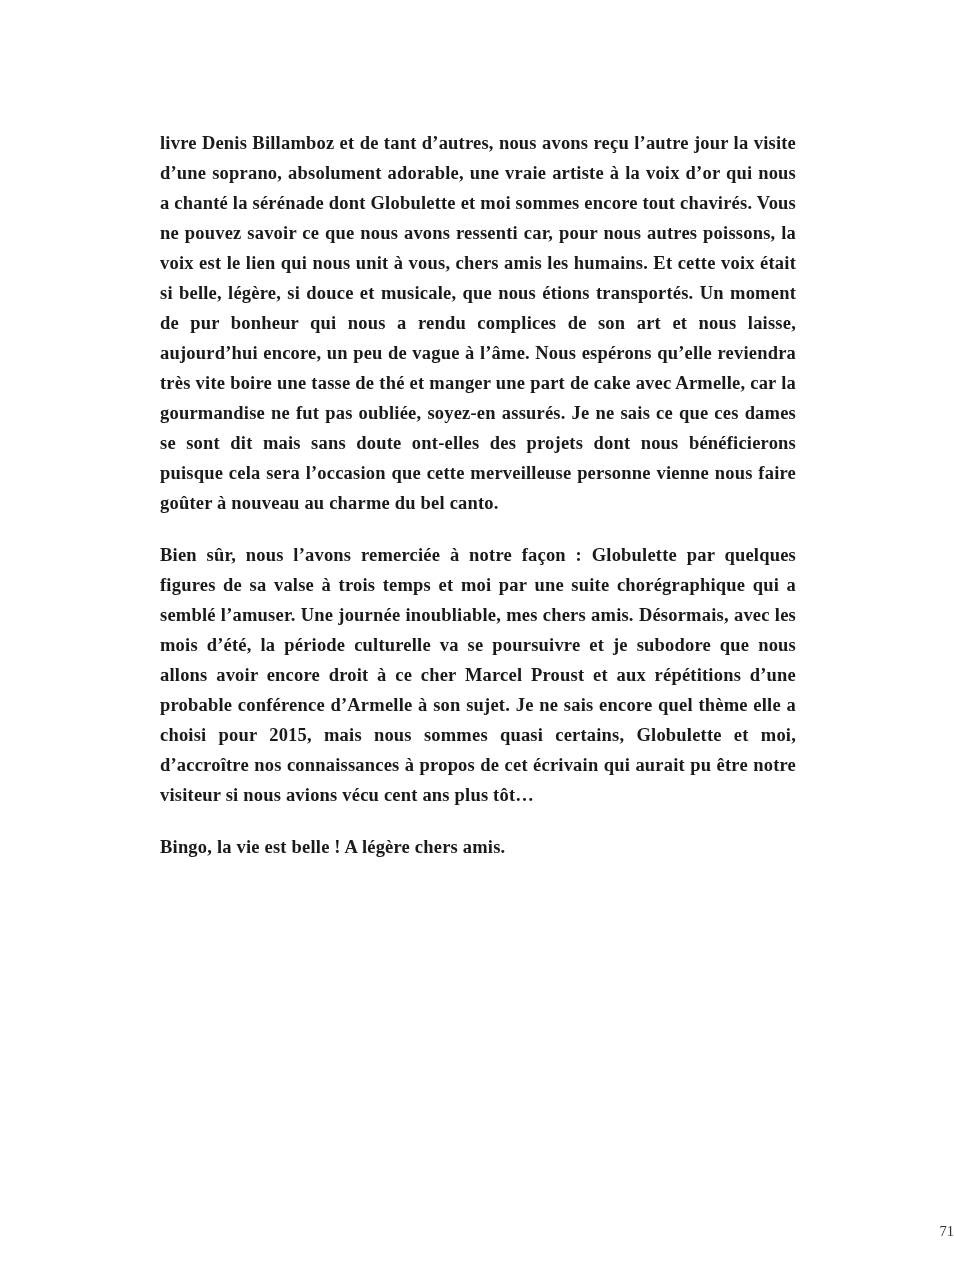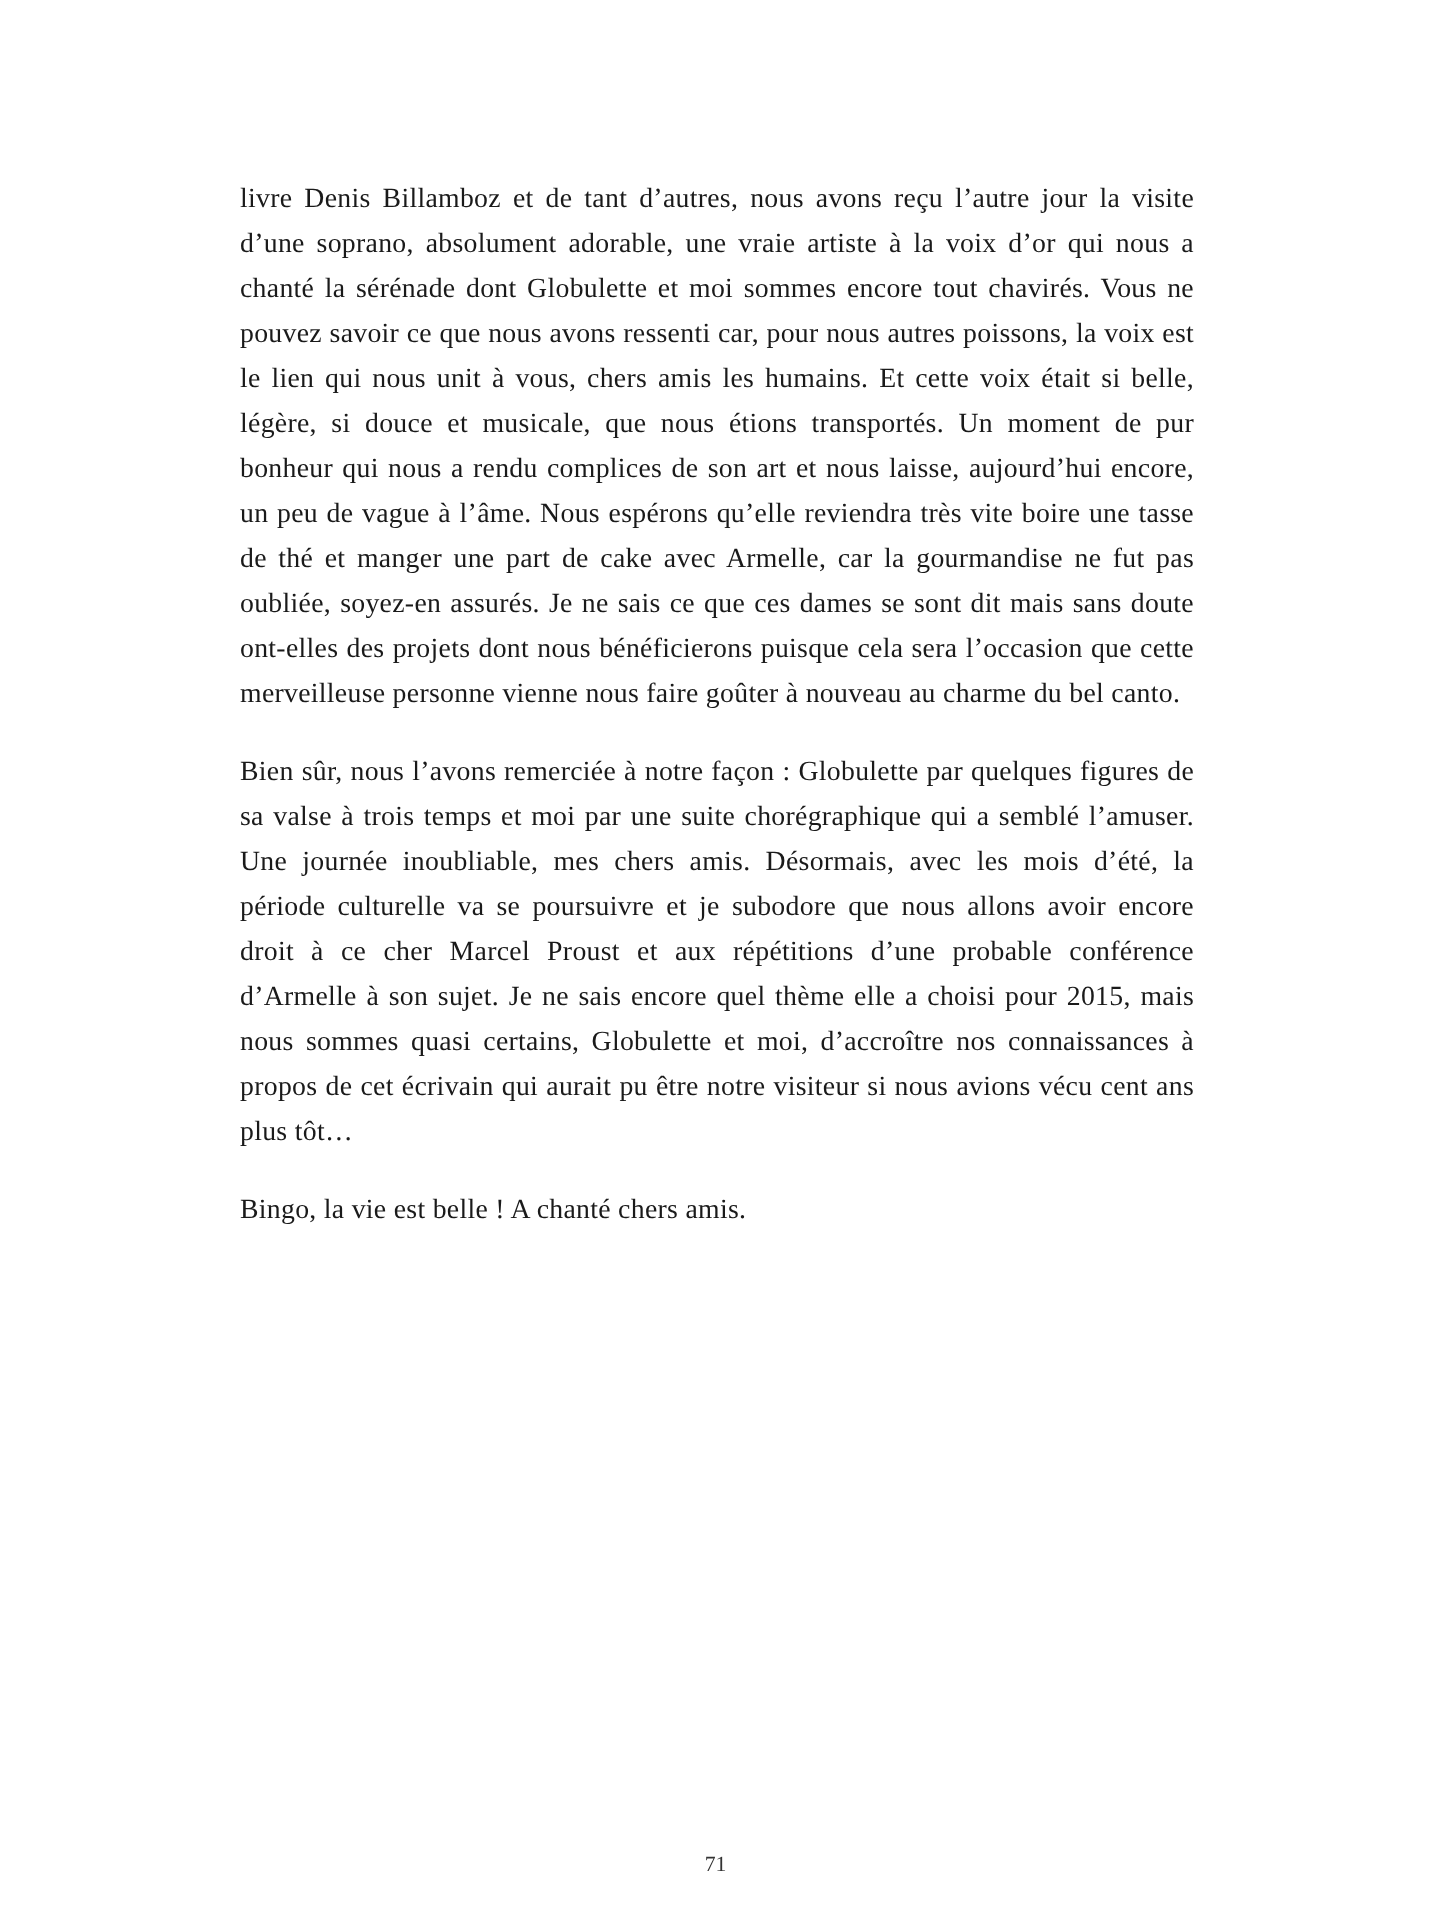--- a/index.html
+++ b/index.html
@@ -17,50 +17,50 @@
     color: #1a1a1a;
     box-sizing: border-box;
   }
   .text-block {
     position: absolute;
     top: 112px;
     left: 160px;
     width: 636px;
   }
   .text-block p {
-    margin: 6px 0 22px 0;
+    margin: 16px 0 22px 0;
     font-size: 18.5px;
-    font-weight: normal;
+    font-weight: bold;
     line-height: 30px;
     text-align: justify;
     letter-spacing: 0.2px;
   }
   .text-block p.last-para {
     margin-bottom: 0;
   }
   .signature {
     margin-top: 62px;
     font-size: 18.5px;
     font-weight: bold;
     letter-spacing: 0.5px;
     text-align: left;
   }
   .page-number {
     position: absolute;
-    bottom: 24px;
+    bottom: 36px;
     left: 0;
     width: 100%;
-    text-align: center;
+    text-align: right;
     font-size: 14.5px;
     color: #333333;
   }
 </style>
 </head>
 <body>
 
 <div class="page">
   <div class="text-block">
     <p>livre Denis Billamboz et de tant d’autres, nous avons reçu l’autre jour la visite d’une soprano, absolument adorable, une vraie artiste à la voix d’or qui nous a chanté la sérénade dont Globulette et moi sommes encore tout chavirés. Vous ne pouvez savoir ce que nous avons ressenti car, pour nous autres poissons, la voix est le lien qui nous unit à vous, chers amis les humains. Et cette voix était si  belle, légère, si douce et musicale, que nous étions transportés. Un moment de pur bonheur qui nous a rendu  complices de son art et nous laisse, aujourd’hui encore, un peu de vague à l’âme. Nous espérons qu’elle reviendra très vite  boire une tasse de thé et manger une part  de cake avec Armelle, car la gourmandise ne fut pas oubliée, soyez-en assurés. Je ne sais ce que ces dames se sont dit mais sans doute ont-elles des projets dont nous bénéficierons puisque cela sera l’occasion que cette merveilleuse personne vienne nous faire goûter à nouveau au charme du bel canto.</p>
     <p>Bien sûr, nous l’avons remerciée à notre façon : Globulette par quelques figures de sa valse à trois temps et moi par une suite chorégraphique qui a semblé l’amuser. Une journée inoubliable, mes chers amis. Désormais, avec les mois d’été, la période culturelle va se poursuivre  et  je subodore que nous allons avoir encore droit à ce cher Marcel  Proust et aux répétitions d’une probable conférence d’Armelle à son sujet. Je ne sais encore  quel thème elle a choisi pour 2015, mais nous sommes quasi certains, Globulette et moi, d’accroître nos connaissances à propos de cet écrivain qui aurait pu être notre visiteur si nous avions vécu cent ans plus tôt…</p>
-    <p class="last-para">Bingo, la vie est belle ! A chanté chers amis.</p>
+    <p class="last-para">Bingo, la vie est belle ! A légère chers amis.</p>
   </div>
   <div class="page-number">71</div>
 </div>
 
 </body></html>

